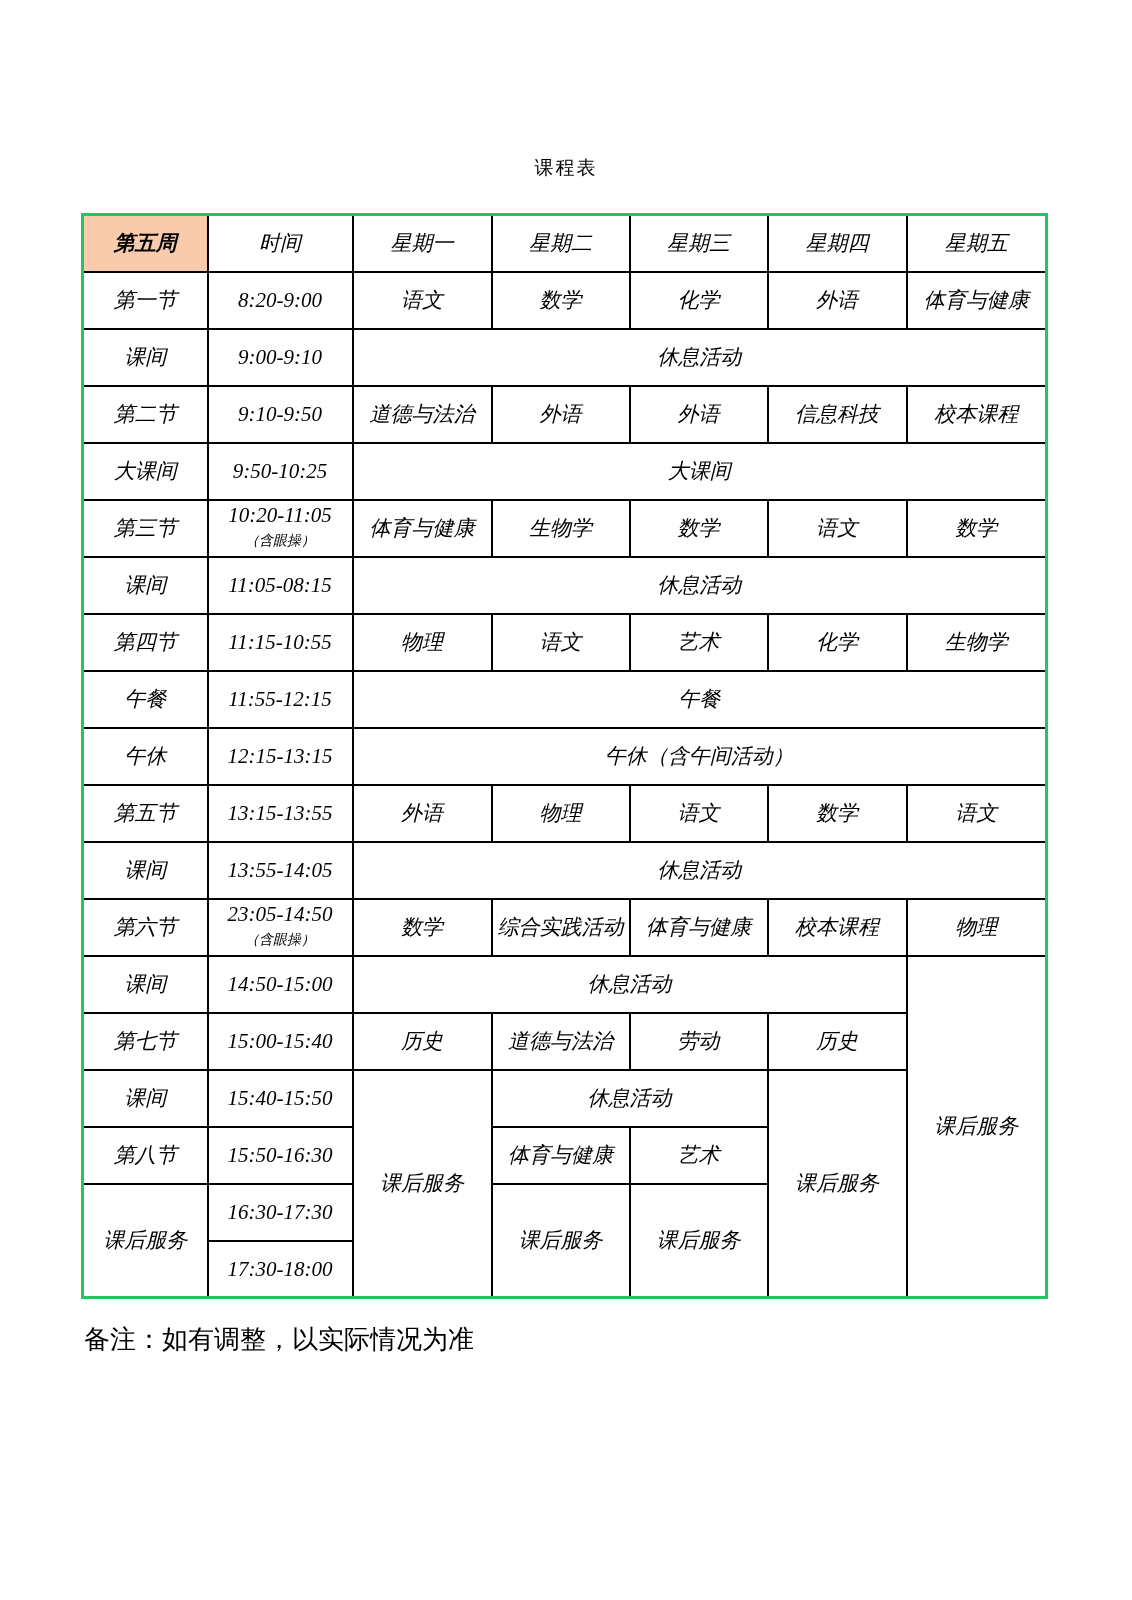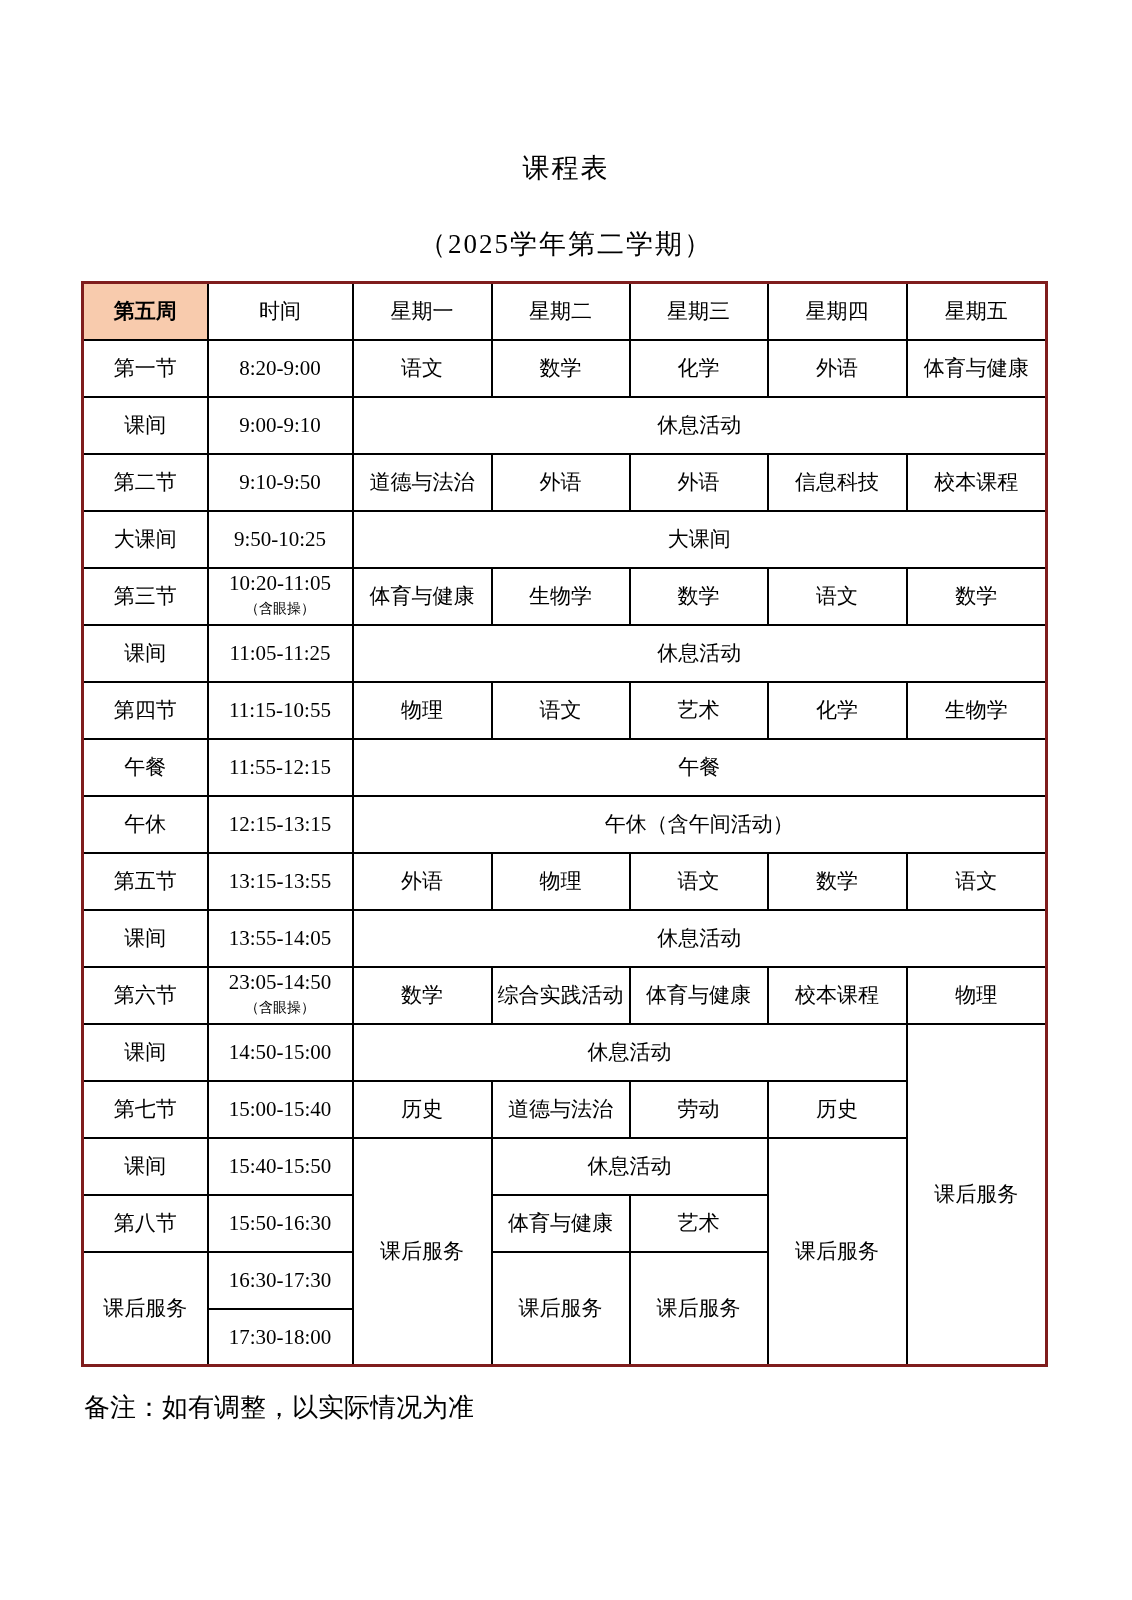--- a/index.html
+++ b/index.html
@@ -4,38 +4,39 @@
 <style>
   * { margin: 0; padding: 0; box-sizing: border-box; }
   html, body { width: 1132px; height: 1600px; background: #ffffff; }
   body {
     font-family: "Liberation Serif", "DejaVu Serif", serif;
     color: #000000;
   }
   .page { width: 1132px; height: 1600px; padding: 0 84px; overflow: hidden; }
 
   .title-block { margin-top: 148px; text-align: center; }
-  .title-line { font-size: 27px; line-height: 40px; letter-spacing: 2px; margin-top: 36px; }
+  .title-line { font-size: 19px; line-height: 40px; letter-spacing: 2px; }
 
   .meta-row {
     margin-top: 26px;
     display: flex;
     justify-content: space-between;
     align-items: flex-end;
     font-size: 21px;
     line-height: 29px;
     padding-right: 36px;
   }
 
   table.timetable {
-    margin-top: 17px;
+    margin-top: 25px;
     margin-left: -3px;
     border-collapse: collapse;
     table-layout: fixed;
-    border: 3px solid #7f1d1d;
+    border: 3px solid #22c55e;
+    font-style: italic;
   }
   table.timetable td {
     border: 2px solid #000;
     text-align: center;
     vertical-align: middle;
     font-size: 21px;
     line-height: 26px;
     padding: 0 5px;
     overflow: hidden;
     word-break: break-all;
@@ -46,21 +47,20 @@
 
   .note-row { margin-top: 26px; font-size: 26px; line-height: 29px; }
 </style>
 </head>
 <body>
 
 <div class="page">
 
   <div class="title-block">
     <div class="title-line">课程表</div>
-    <div class="title-line">（2025学年第二学期）</div>
   </div>
 
 
   <table class="timetable">
     <colgroup>
       <col style="width:125px">
         <col style="width:145px">
         <col style="width:139px">
       <col style="width:138px">
         <col style="width:138px">
@@ -119,21 +119,21 @@
       </td>
       <td>体育与健康</td>
       <td>生物学</td>
       <td>数学</td>
       <td>语文</td>
       <td>数学</td>
     </tr>
 
     <tr>
       <td>课间</td>
-      <td>11:05-11:25</td>
+      <td>11:05-08:15</td>
       <td colspan="5">休息活动</td>
     </tr>
 
     <tr>
       <td>第四节</td>
       <td>11:15-10:55</td>
       <td>物理</td>
       <td>语文</td>
       <td>艺术</td>
       <td>化学</td>

